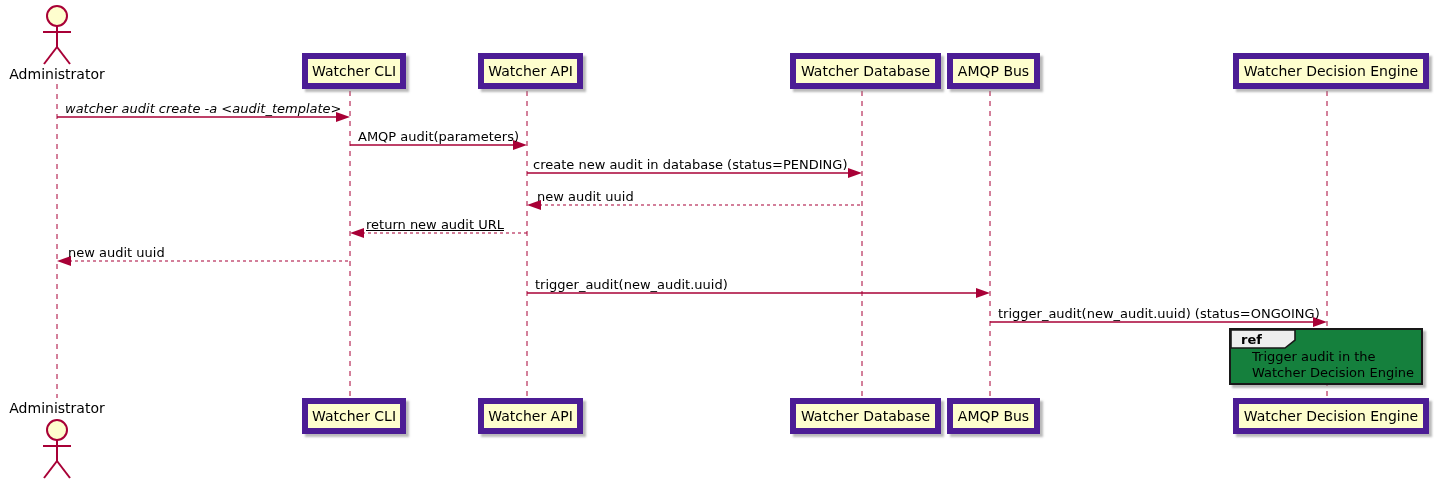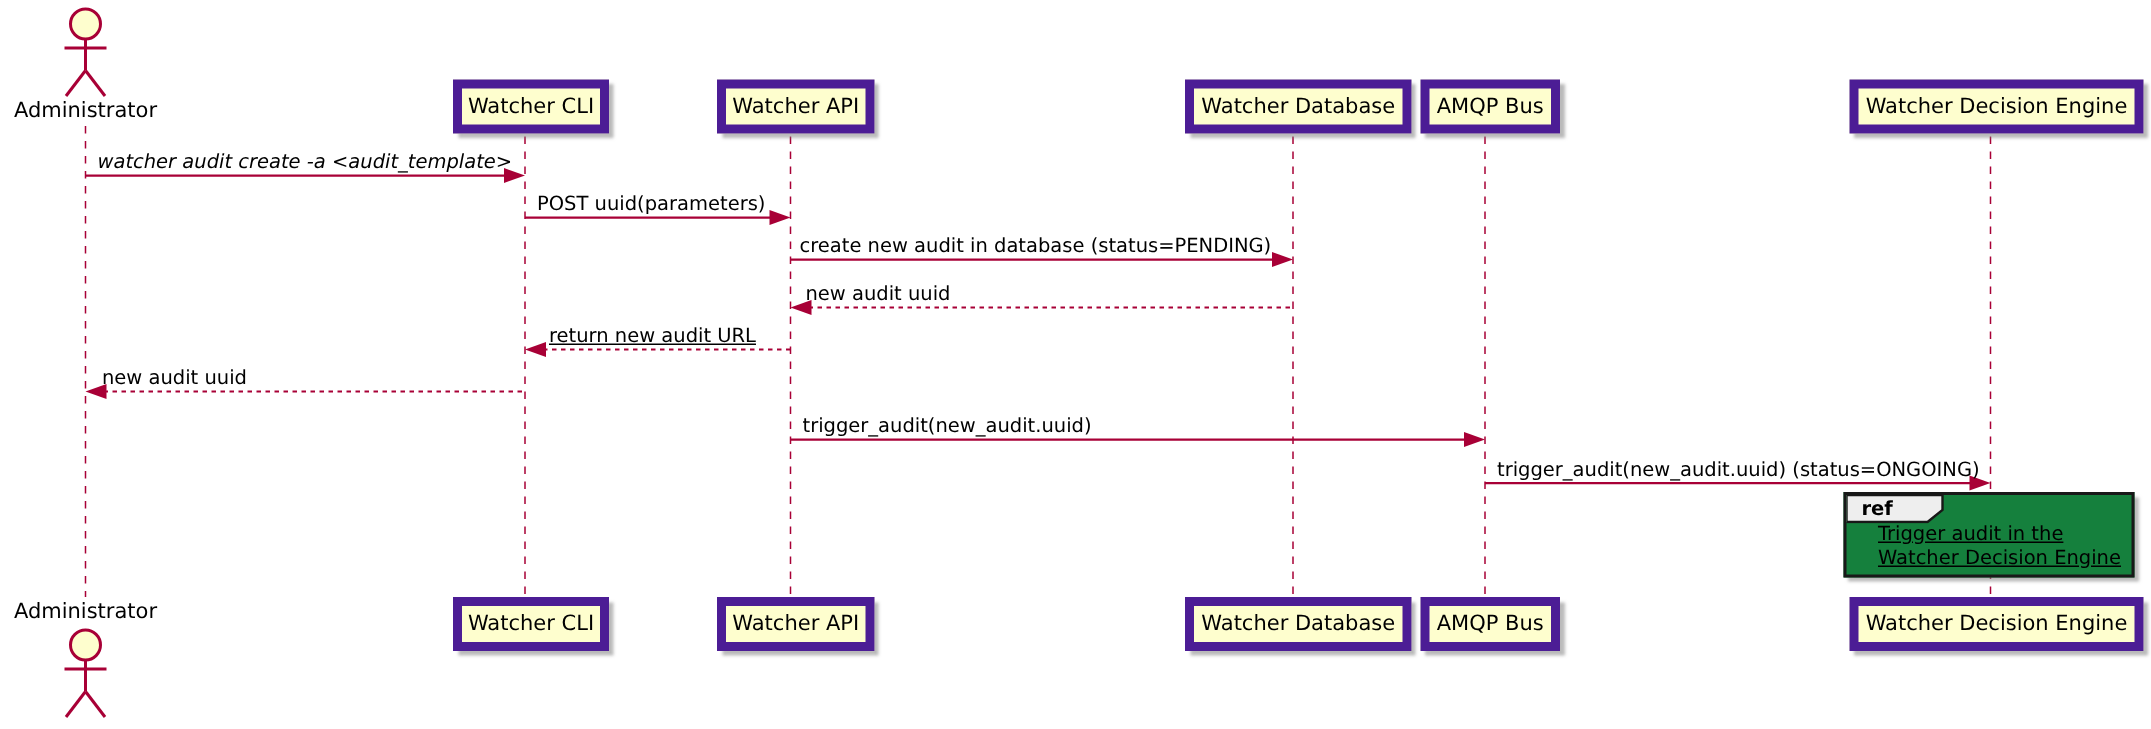--- a/index.html
+++ b/index.html
@@ -21,21 +21,21 @@
   }
   .refbox{
     position:absolute;left:1229px;top:328px;width:190px;height:53px;
     background:#15803d;border:2px solid #181818;
     box-shadow:3px 3px 2px rgba(130,130,130,0.55);
   }
   .reftab{position:absolute;left:0;top:0;width:66px;height:19px;}
   .reftab-label{
     position:absolute;left:10px;top:1px;font-size:13px;font-weight:bold;color:#000;line-height:17px;
   }
-  .refline{position:absolute;left:21px;font-size:13px;white-space:nowrap;color:#000;text-decoration:underline;}
+  .refline{position:absolute;left:21px;font-size:13px;white-space:nowrap;color:#000;}
   .refline.l1{top:19px;}
   .refline.l2{top:35px;}
 </style>
 </head>
 <body>
 
 <div id="canvas">
 
   <svg width="1434" height="486" viewBox="0 0 1434 486">
 
@@ -107,21 +107,21 @@
   <div class="pbox" style="left:947px;top:53px;width:81px;">AMQP Bus</div>
   <div class="pbox" style="left:1233px;top:53px;width:184px;">Watcher Decision Engine</div>
 
   <div class="pbox" style="left:302px;top:398px;width:92px;">Watcher CLI</div>
   <div class="pbox" style="left:478px;top:398px;width:93px;">Watcher API</div>
   <div class="pbox" style="left:790px;top:398px;width:139px;">Watcher Database</div>
   <div class="pbox" style="left:947px;top:398px;width:81px;">AMQP Bus</div>
   <div class="pbox" style="left:1233px;top:398px;width:184px;">Watcher Decision Engine</div>
 
   <div class="msg" style="left:65px;top:101px;font-style:italic;">watcher audit create -a &lt;audit_template&gt;</div>
-  <div class="msg" style="left:358px;top:129px;">POST uuid(parameters)</div>
+  <div class="msg" style="left:358px;top:129px;">AMQP audit(parameters)</div>
   <div class="msg" style="left:533px;top:157px;text-align:right;">create new audit in database (status=PENDING)</div>
   <div class="msg" style="left:537px;top:189px;">new audit uuid</div>
   <div class="msg" style="left:366px;top:217px;text-decoration:underline;">return new audit URL</div>
   <div class="msg" style="left:68px;top:245px;">new audit uuid</div>
   <div class="msg" style="left:998px;top:306px;">trigger_audit(new_audit.uuid) (status=ONGOING)</div>
   <div class="msg" style="left:535px;top:277px;">trigger_audit(new_audit.uuid)</div>
 
   <div class="refbox">
     <svg class="reftab" width="66" height="19" viewBox="0 0 66 19">
       <path d="M0,0 H64 V10 L54,18 H0 Z" fill="#EEEEEE" stroke="#181818" stroke-width="1.6"></path>

